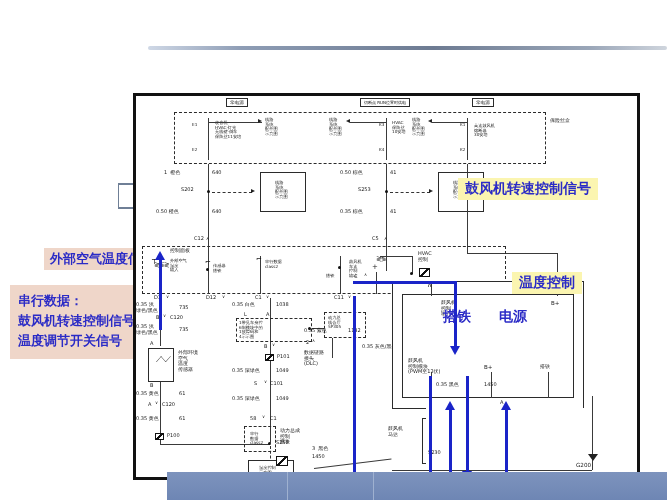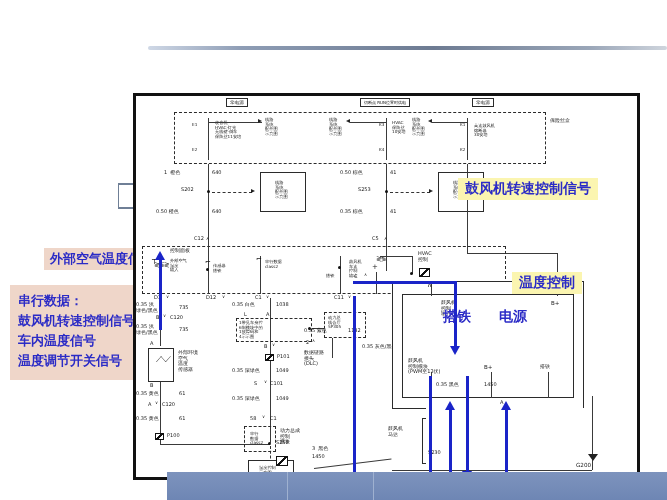--- a/index.html
+++ b/index.html
@@ -107,21 +107,20 @@
         <polygon points="0,14 20,14 20,3 39,26 20,49 20,38 0,38" fill="#ffffff" stroke="#6f7f96" stroke-width="2"></polygon>
       </svg>
     </div>
   </div>
 
   <div class="tag tag-pink" style="left:44px;top:248px;font-size:13px;">外部空气温度信号</div>
 
   <div class="left-note">
     <div>串行数据：</div>
     <div>鼓风机转速控制信号</div>
-    <div>车内温度信号</div>
     <div>温度调节开关信号</div>
   </div>
 
   <div class="tag tag-yellow" style="left:458px;top:178px;font-size:14px;z-index:40;">鼓风机转速控制信号</div>
 
   <div class="tag tag-yellow" style="left:512px;top:272px;font-size:14px;z-index:40;">温度控制</div>
 
   <div class="tag" style="left:443px;top:308px;font-size:14px;z-index:40;">搭铁</div>
   <div class="tag" style="left:499px;top:308px;font-size:14px;z-index:40;">电源</div>
 

